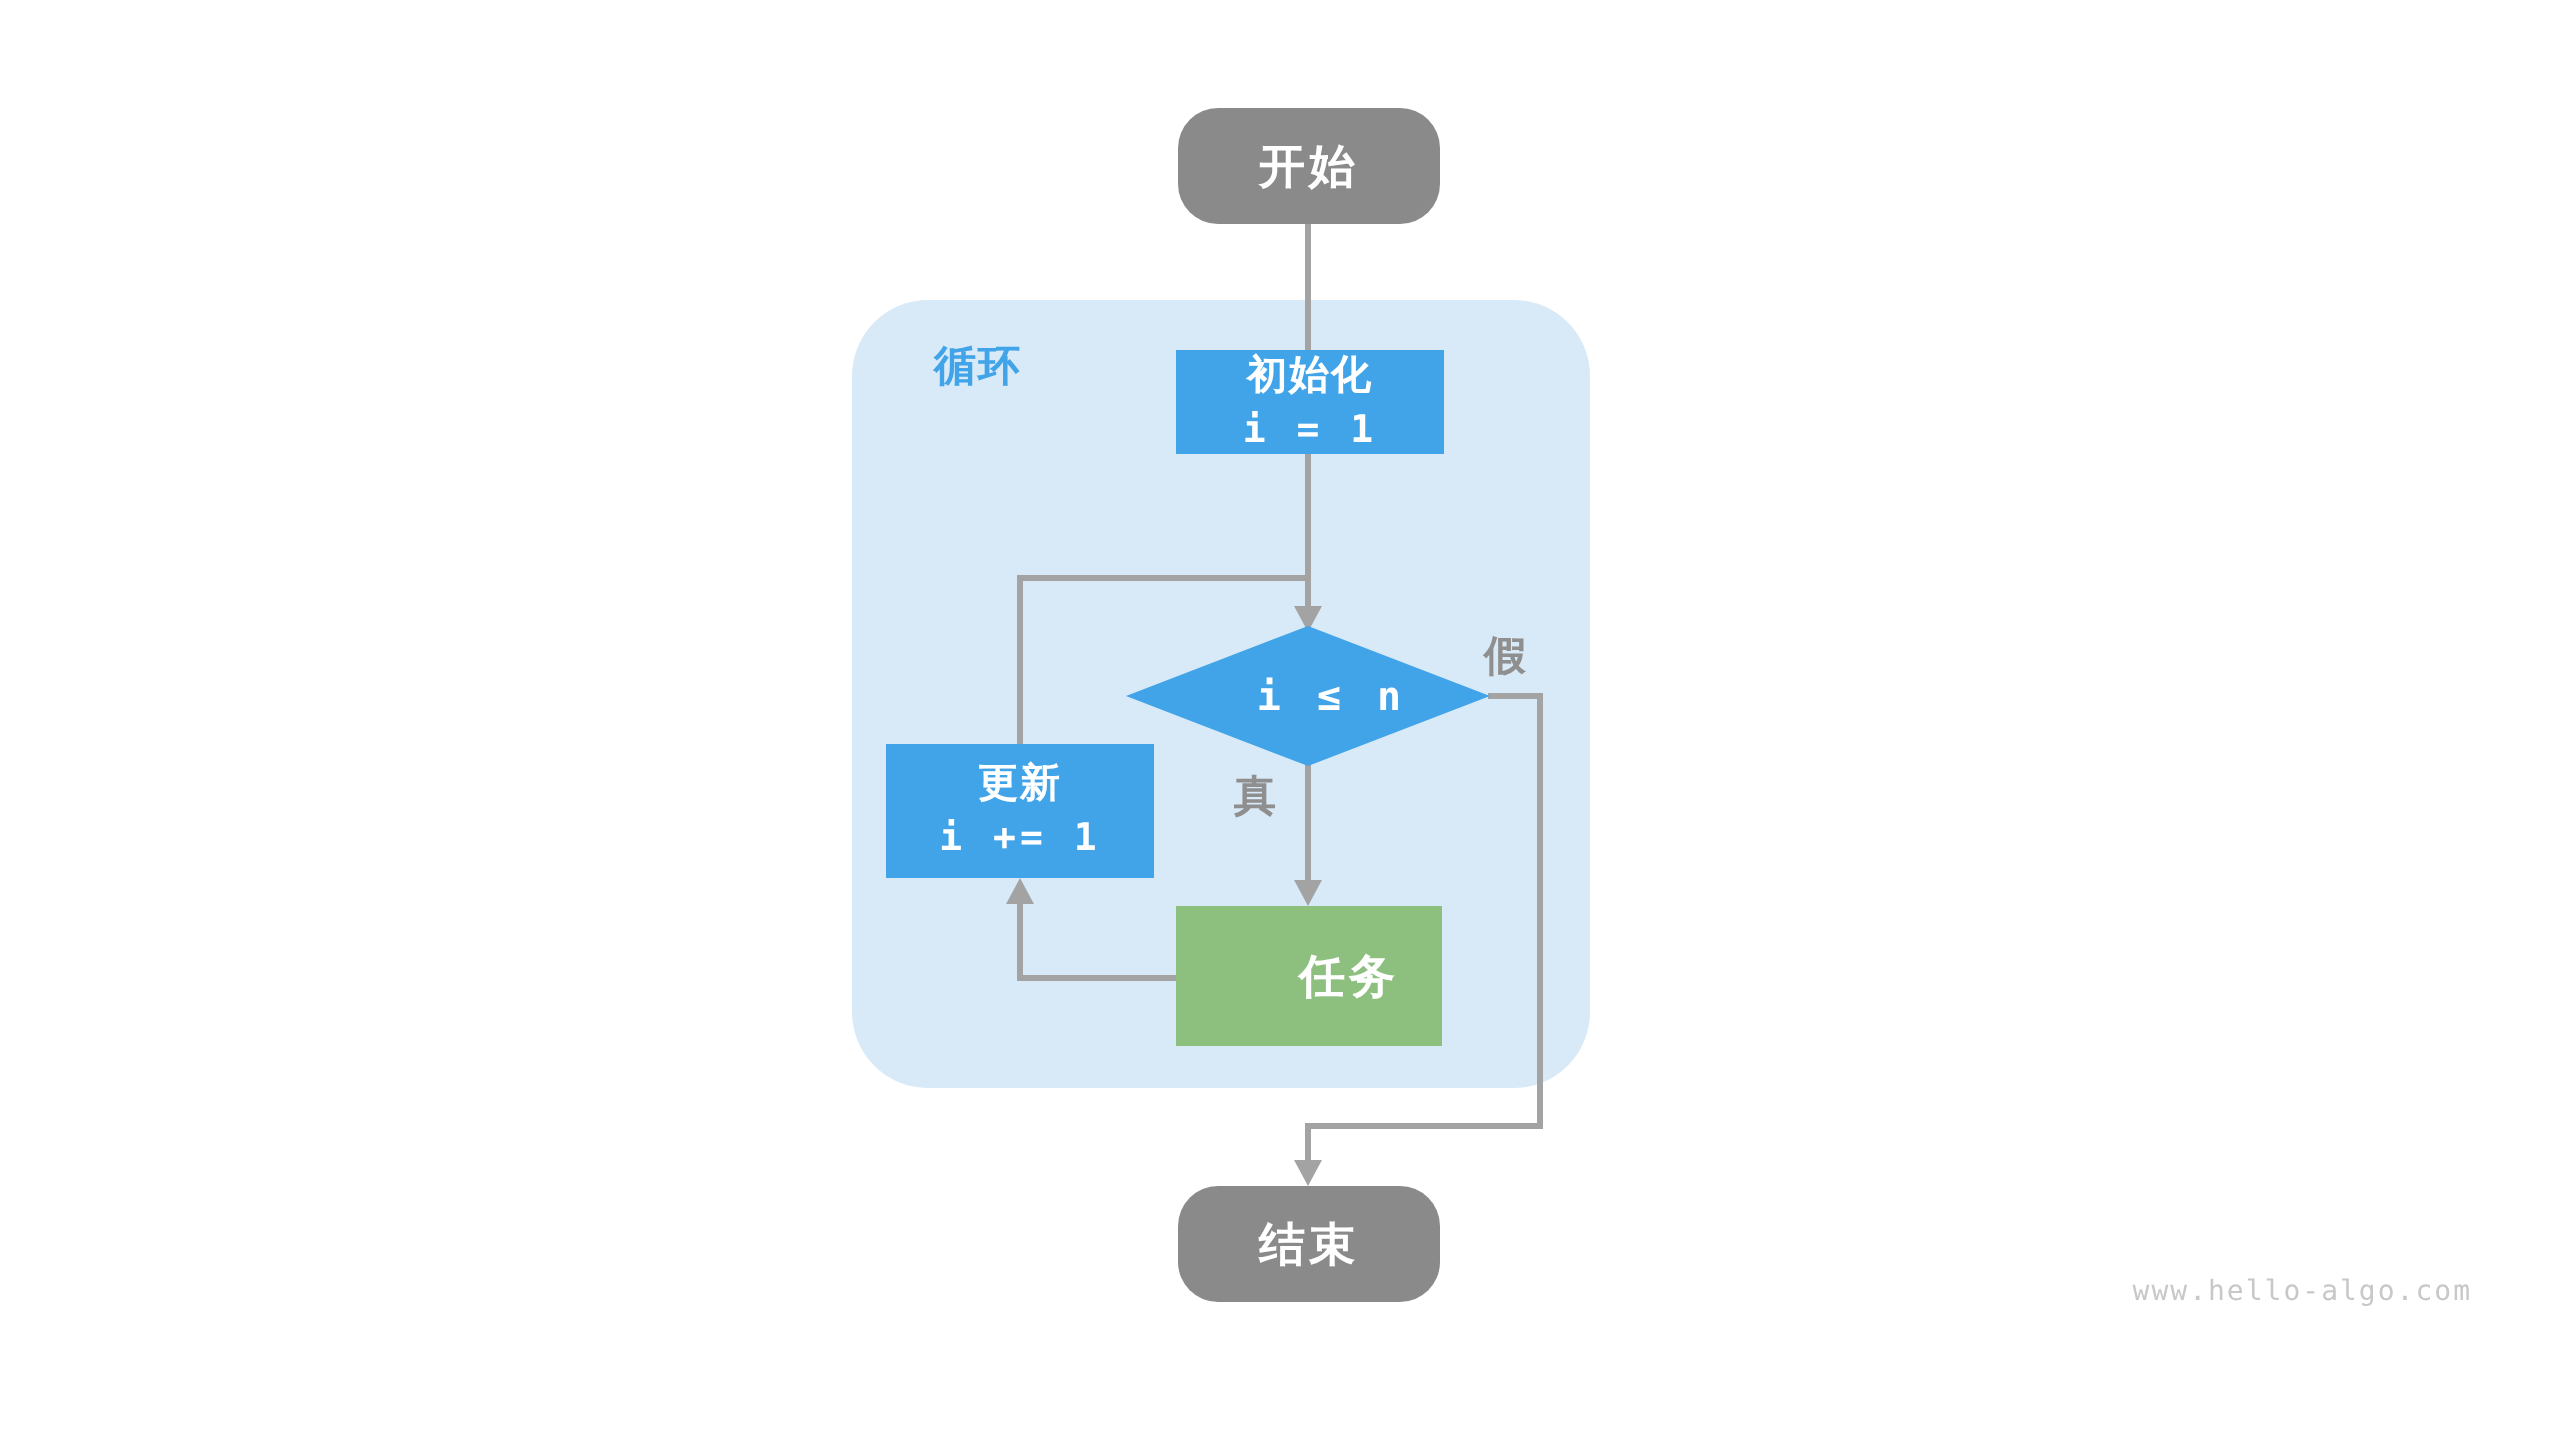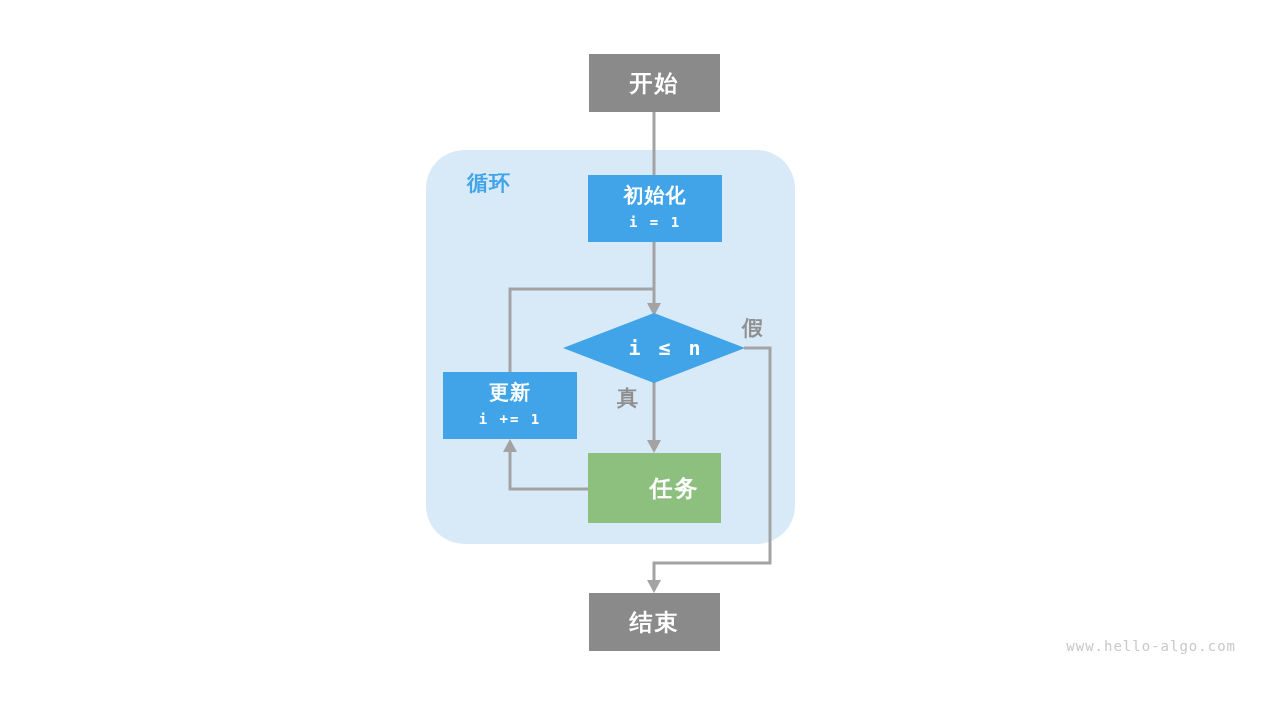--- a/index.html
+++ b/index.html
@@ -57,33 +57,33 @@
     position: absolute;
     display: flex;
     flex-direction: column;
     align-items: center;
     justify-content: center;
     color: #ffffff;
     text-align: center;
   }
   .terminal {
     background: var(--node-gray);
-    border-radius: 0;
+    border-radius: 20px;
     font-size: 23px;
     font-weight: bold;
     letter-spacing: 2px;
   }
   .process {
     background: var(--accent-blue);
     font-weight: bold;
   }
   .process .cn-line { font-size: 20px; line-height: 27px; letter-spacing: 1px; }
   .code-line {
     font-family: "DejaVu Sans Mono", "Liberation Mono", monospace;
-    font-size: 14px;
+    font-size: 19px;
     line-height: 26px;
     font-weight: bold;
     letter-spacing: 2px;
   }
   .task {
     background: var(--task-green);
     font-size: 23px;
     font-weight: bold;
     letter-spacing: 2px;
   }
@@ -148,21 +148,21 @@
     <g>
       <polyline points="744,348 770,348 770,563 654,563 654,581"></polyline>
       <polygon class="arrowhead" points="647,580 661,580 654,593"></polygon>
     </g>
   </svg>
 
   <div class="node terminal" style="left:589px; top:54px; width:131px; height:58px;">
     <span>开始</span>
   </div>
 
-  <div class="node process" style="left:588px; top:175px; width:134px; height:67px;">
+  <div class="node process" style="left:588px; top:175px; width:134px; height:52px;">
     <span class="cn-line">初始化</span>
     <span class="code-line">i = 1</span>
   </div>
 
   <div class="diamond">
     <span class="code-line">i ≤ n</span>
   </div>
 
   <div class="node process" style="left:443px; top:372px; width:134px; height:67px;">
     <span class="cn-line">更新</span>

